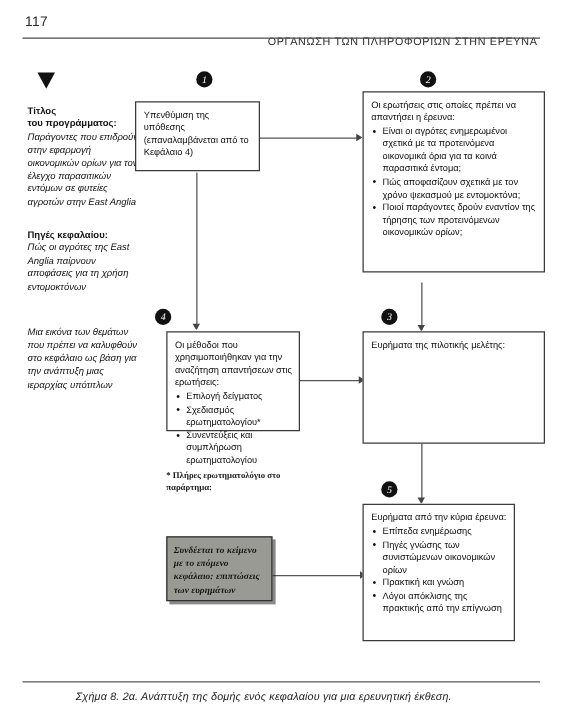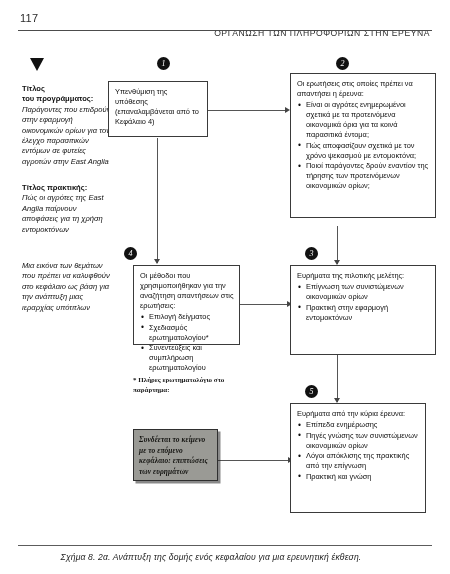--- a/index.html
+++ b/index.html
@@ -193,21 +193,21 @@
   <div id="header-rule"></div>
 </div>
 
 <div class="note" style="left:22px; top:84px;">
   <b>Τίτλος</b><br>
   <b>του προγράμματος:</b>
   <span class="it">Παράγοντες που επιδρούν στην εφαρμογή οικονομικών ορίων για τον έλεγχο παρασιτικών εντόμων σε φυτείες αγροτών στην East Anglia</span>
 </div>
 
 <div class="note" style="left:22px; top:183px;">
-  <b>Τίτλος πρακτικής:</b>
+  <b>Πηγές κεφαλαίου:</b>
   <span class="it">Πώς οι αγρότες της East Anglia παίρνουν αποφάσεις για τη χρήση εντομοκτόνων</span>
 </div>
 
 <div class="note" style="left:22px; top:261px;">
   <span class="it">Μια εικόνα των θεμάτων που πρέπει να καλυφθούν στο κεφάλαιο ως βάση για την ανάπτυξη μιας ιεραρχίας υπότιτλων</span>
 </div>
 
 <div class="tri" style="left:30px; top:58px;"></div>
 <div class="marker" style="left:157px; top:57px;">1</div>
 <div class="marker" style="left:336px; top:57px;">2</div>
@@ -250,33 +250,29 @@
   <span class="lead">Οι μέθοδοι που χρησιμοποιήθηκαν για την αναζήτηση απαντήσεων στις ερωτήσεις:</span>
   <ul>
     <li>Επιλογή δείγματος</li>
     <li>Σχεδιασμός ερωτηματολογίου*</li>
     <li>Συνεντεύξεις και συμπλήρωση ερωτηματολογίου</li>
   </ul>
 </div>
 
 <div class="box" style="left:290px; top:265px; width:146px; height:90px;">
   <span class="lead">Ευρήματα της πιλοτικής μελέτης:</span>
-  <ul>
-    <li>Επίγνωση των συνιστώμενων οικονομικών ορίων</li>
-    <li>Πρακτική στην εφαρμογή εντομοκτόνων</li>
-  </ul>
-</div>
-
-<div class="box" style="left:290px; top:403px; width:136px; height:110px;">
+</div>
+
+<div class="box" style="left:290px; top:403px; width:122px; height:110px;">
   <span class="lead">Ευρήματα από την κύρια έρευνα:</span>
   <ul>
     <li>Επίπεδα ενημέρωσης</li>
     <li>Πηγές γνώσης των συνιστώμενων οικονομικών ορίων</li>
+    <li>Πρακτική και γνώση</li>
     <li>Λόγοι απόκλισης της πρακτικής από την επίγνωση</li>
-    <li>Πρακτική και γνώση</li>
   </ul>
 </div>
 
 <div class="box shaded" style="left:133px; top:429px; width:85px; height:52px;">
   <span class="lead">Συνδέεται το κείμενο με το επόμενο κεφάλαιο: επιπτώσεις των ευρημάτων</span>
 </div>
 
 <div id="footnote">* Πλήρες ερωτηματολόγιο στο παράρτημα:</div>
 
 <div id="footer-rule"></div>

